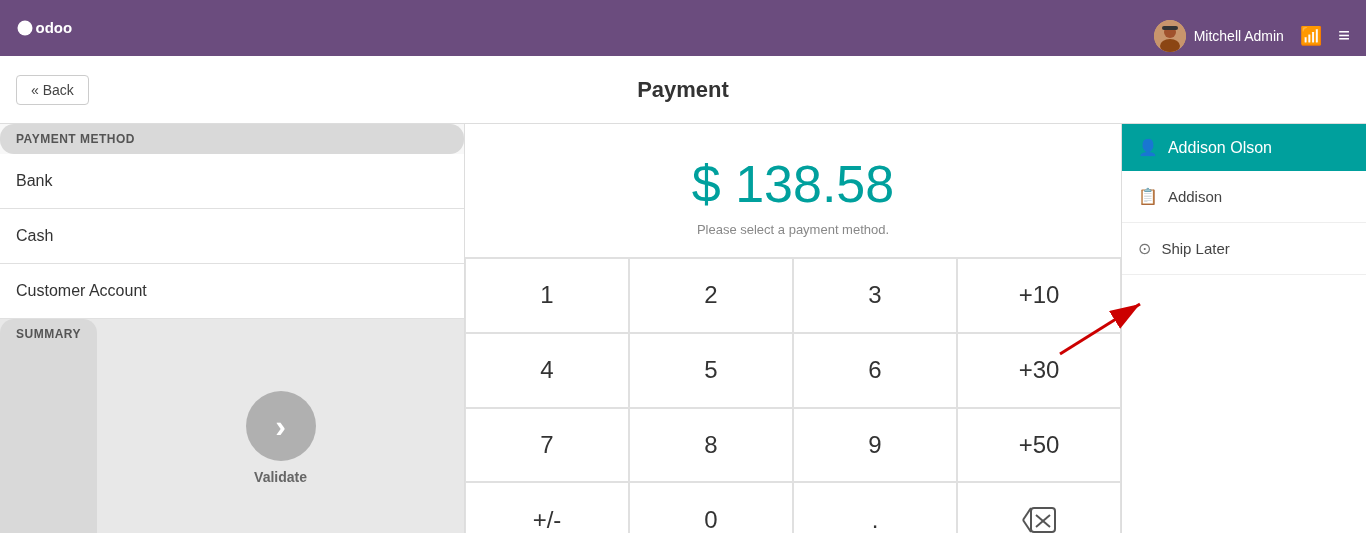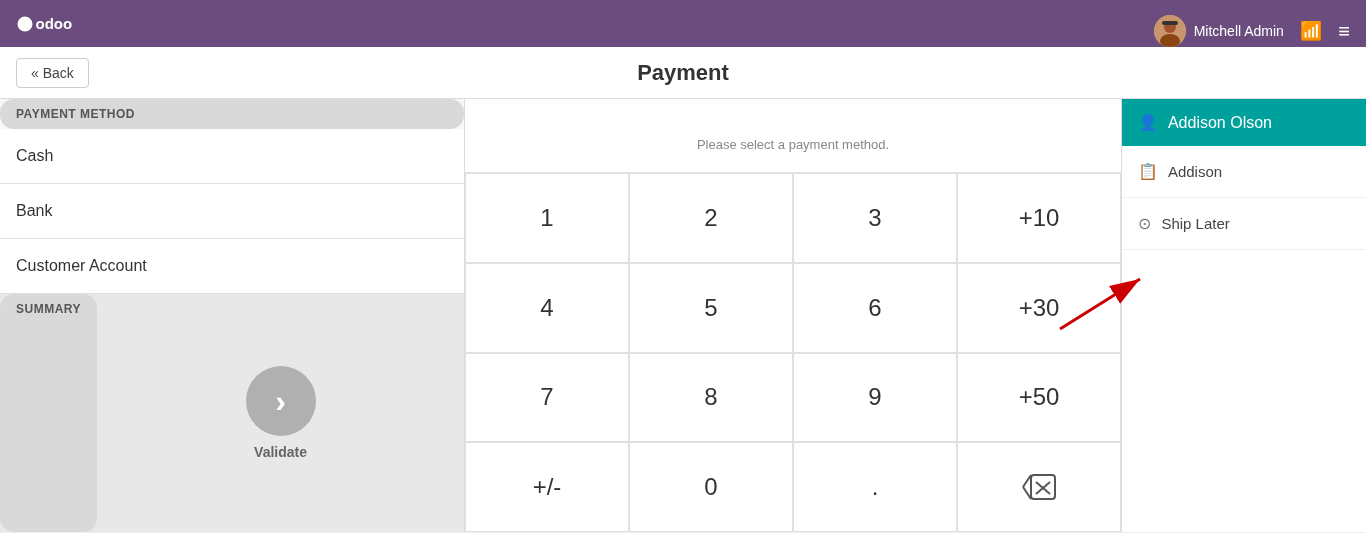--- a/index.html
+++ b/index.html
@@ -1,21 +1,21 @@
 <!DOCTYPE html>
 <html><head>
   <meta charset="utf-8">
   <style>
     * { box-sizing: border-box; margin: 0; padding: 0; }
     body { font-family: 'Segoe UI', Arial, sans-serif; background: #f0eeee; width: 1366px; height: 533px; overflow: hidden; }
 
     
     .header {
       background: #6b4c7e;
-      height: 47px;
+      height: 56px;
       display: flex;
       align-items: center;
       justify-content: space-between;
       padding: 0 16px;
     }
     .header-logo {
       display: flex;
       align-items: center;
       gap: 6px;
     }
@@ -47,21 +47,21 @@
       justify-content: center;
       font-size: 16px;
       overflow: hidden;
     }
     .wifi-icon { color: #4fc3f7; font-size: 18px; }
     .menu-icon { color: white; font-size: 20px; cursor: pointer; }
 
     
     .sub-header {
       background: white;
-      height: 52px;
+      height: 68px;
       display: flex;
       align-items: center;
       justify-content: center;
       position: relative;
       border-bottom: 1px solid #ddd;
     }
     .back-btn {
       position: absolute;
       left: 16px;
       background: white;
@@ -261,36 +261,39 @@
   <button class="back-btn">
     <span>« Back</span>
   </button>
   <span class="page-title">Payment</span>
 </div>
 
 <div class="main">
 
   <div class="left-panel">
     <div class="section-header">PAYMENT METHOD</div>
+    <div class="payment-method-item">Bank</div>
     <div class="payment-method-item">Cash</div>
-    <div class="payment-method-item">Bank</div>
     <div class="payment-method-item">Customer Account</div>
     <div class="summary-section">
       <div class="section-header">SUMMARY</div>
       <div class="validate-area">
         <button class="validate-btn">
           <span style="font-size:32px; font-weight:bold;">›</span>
         </button>
         <span class="validate-label">Validate</span>
       </div>
     </div>
   </div>
 
   <div class="center-panel">
     <div class="amount-display">
+      <div class="amount-value">
+        <span>$ </span><span>138.58</span>
+      </div>
       <div class="amount-hint">
         <span>Please select a payment method.</span>
       </div>
     </div>
     <div class="numpad">
       <button class="numpad-btn">1</button>
       <button class="numpad-btn">2</button>
       <button class="numpad-btn">3</button>
       <button class="numpad-btn">+10</button>
       <button class="numpad-btn">4</button>

